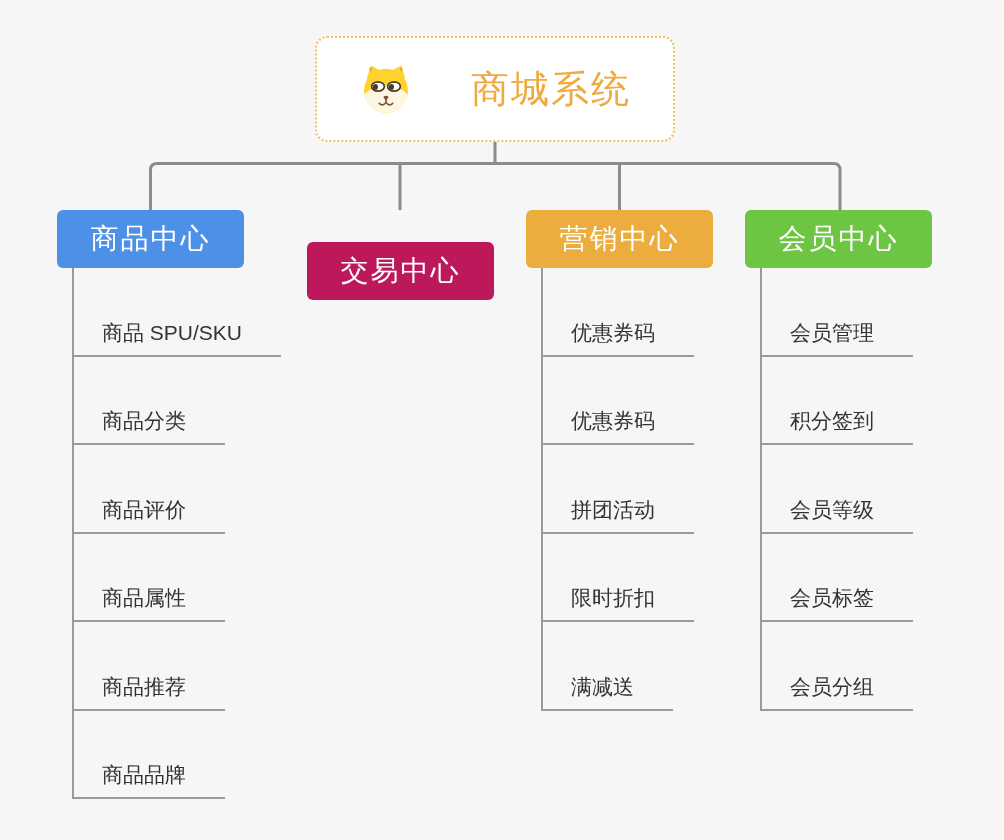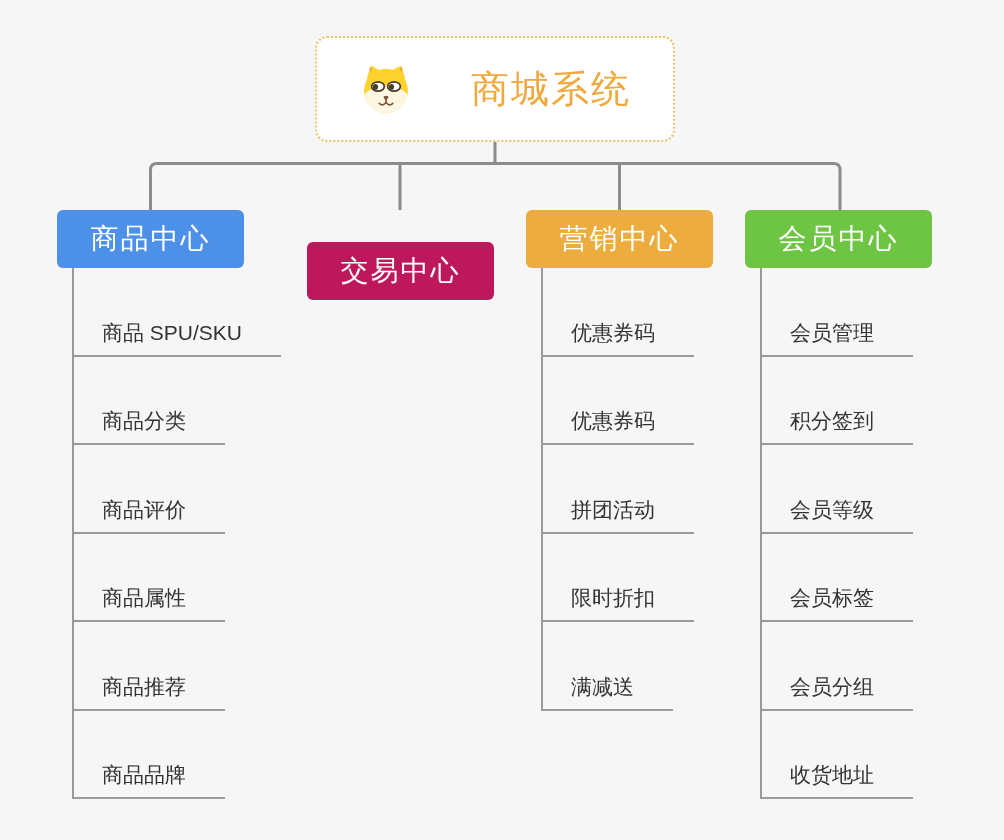--- a/index.html
+++ b/index.html
@@ -150,19 +150,16 @@
         </div>
       <div class="leaf">
           <span class="leaf-label">会员等级</span>
         </div>
       <div class="leaf">
           <span class="leaf-label">会员标签</span>
         </div>
       <div class="leaf">
           <span class="leaf-label">会员分组</span>
         </div>
-      <div class="leaf">
-          <span class="leaf-label">收货地址</span>
-        </div>
     </div>
   </div>
 
 </div>
 
 </body></html>

